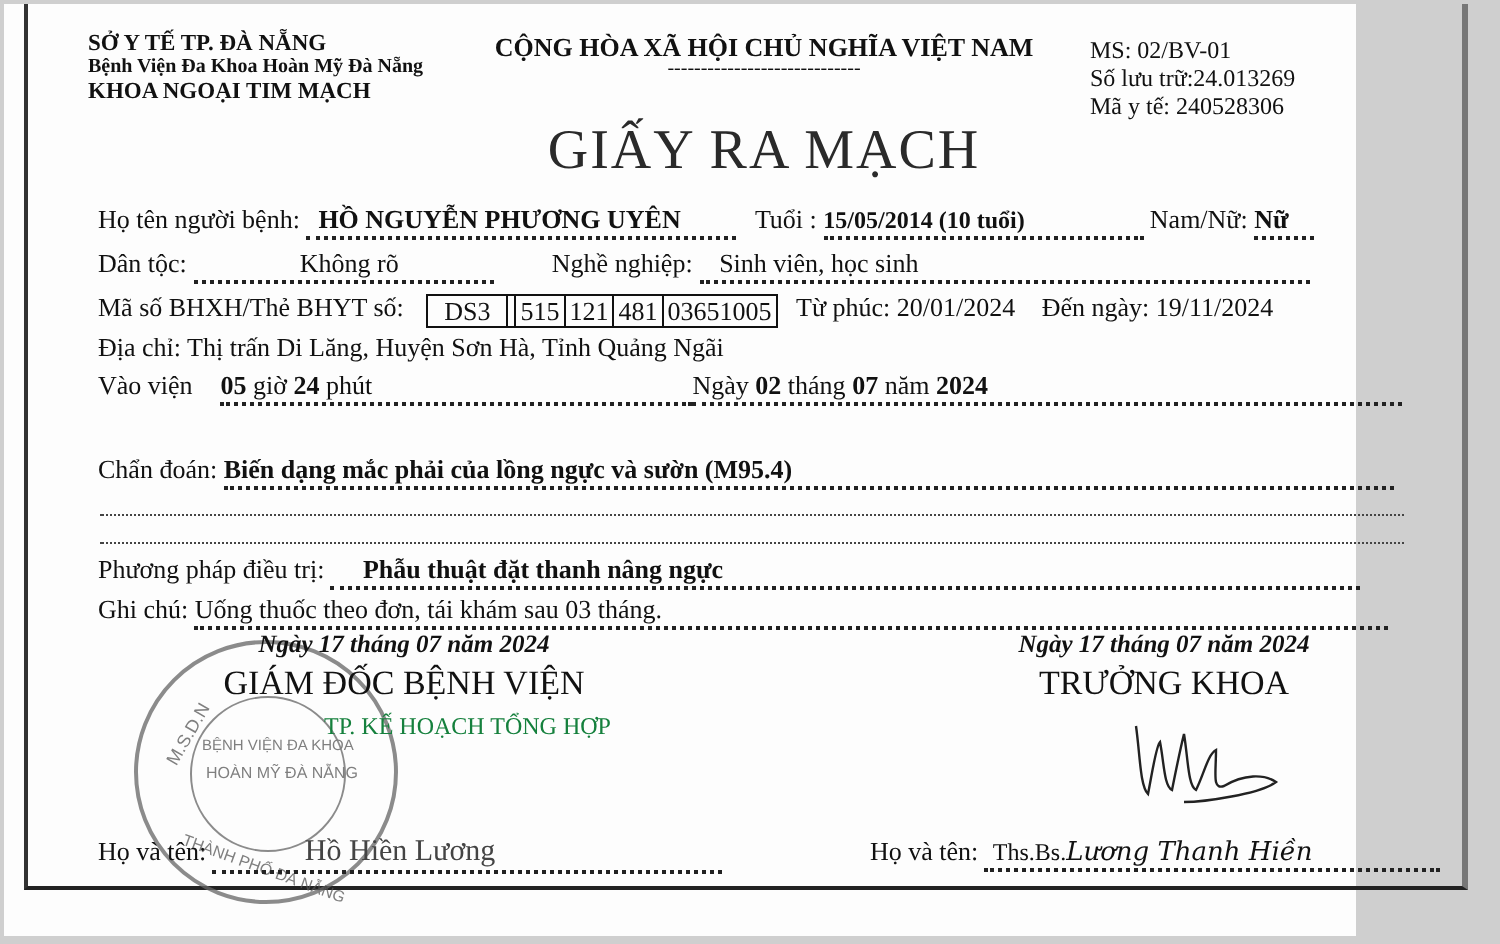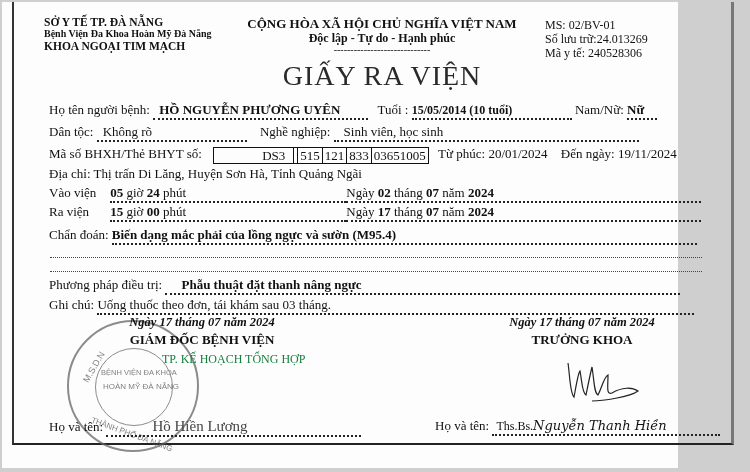--- a/index.html
+++ b/index.html
@@ -28,87 +28,86 @@
     .hdr-center { left: 230px; top: 14px; text-align: center; width: 300px; line-height: 15px; }
     .hdr-center .c1 { font-size: 13px; font-weight: bold; }
     .hdr-center .c2 { font-size: 12px; font-weight: bold; }
     .hdr-center .sep { font-size: 10px; letter-spacing: 0px; line-height: 8px; }
     .hdr-right { left: 543px; top: 16px; font-size: 12px; line-height: 14px; }
     .title { left: 260px; top: 58px; width: 240px; text-align: center; font-size: 28px; font-weight: normal; letter-spacing: 1px; color: #2a2a2a; }
     .row { position: absolute; left: 47px; font-size: 13px; white-space: nowrap; }
     .b { font-weight: bold; }
     .dots { border-bottom: 2px dotted #222; display: inline-block; }
     .dotline { position: absolute; border-bottom: 1.5px dotted #444; height: 1px; }
-    .bhyt { display: inline-flex; border: 1.3px solid #111; vertical-align: middle; margin-left: 8px; padding-left: 40px; }
+    .bhyt { display: inline-flex; border: 1.3px solid #111; vertical-align: middle; margin-left: 8px; }
     .bhyt span { border-left: 1.3px solid #111; padding: 0 2px; font-size: 13px; line-height: 15px; }
     .bhyt span:first-child { border-left: none; padding: 0 8px; }
     .bhyt .gap { border-left: 1.3px solid #111; width: 4px; padding:0; }
     .stamp {
       position: absolute; left: 65px; top: 318px; width: 132px; height: 132px;
       border: 2px solid #666; border-radius: 50%; opacity: 0.75;
     }
     .stamp-inner {
       position: absolute; left: 26px; top: 26px; width: 78px; height: 78px;
       border: 1.5px solid #666; border-radius: 50%;
     }
     .stamp-text { position:absolute; font-size: 9px; color:#555; font-family:"Liberation Sans", sans-serif; }
     .sig-date { font-style: italic; font-weight: bold; font-size: 12.5px; }
-    .sig-role { font-weight: bold; font-size: 13px; }
+    .sig-role { font-weight: normal; font-size: 17px; }
     .script { font-family: "DejaVu Serif", serif; font-style: italic; }
   </style>
 </head>
 <body>
 
 <div class="page">
   <div class="frame"></div>
 
   <div class="abs hdr-left">
     <div class="l1">SỞ Y TẾ TP. ĐÀ NẴNG</div>
     <div class="l2">Bệnh Viện Đa Khoa Hoàn Mỹ Đà Nẵng</div>
     <div class="l3">KHOA NGOẠI TIM MẠCH</div>
   </div>
 
   <div class="abs hdr-center">
     <div class="c1">CỘNG HÒA XÃ HỘI CHỦ NGHĨA VIỆT NAM</div>
-    <div class="c2">Độc lập - Tự do - Hạnh phúc</div>
     <div class="sep">-----------------------------</div>
   </div>
 
   <div class="abs hdr-right">
     <div>MS: 02/BV-01</div>
     <div>Số lưu trữ:24.013269</div>
     <div>Mã y tế: 240528306</div>
   </div>
 
-  <div class="abs title">GIẤY RA VIỆN</div>
+  <div class="abs title">GIẤY RA MẠCH</div>
 
   <div class="row" style="top:100px;">
     <span>Họ tên người bệnh:</span>
     <span class="dots b" style="width:215px; padding-left:6px;">HỒ NGUYỄN PHƯƠNG UYÊN</span>
     <span style="margin-left:6px;">Tuổi :</span>
     <span class="dots b" style="width:160px; font-size:12px;">15/05/2014 (10 tuổi)</span>
     <span>Nam/Nữ:</span>
     <span class="dots b" style="width:30px;">Nữ</span>
   </div>
 
   <div class="row" style="top:122px;">
     <span>Dân tộc:</span>
-    <span class="dots" style="width:150px; padding-left:6px;">Không rõ</span>
-    <span style="margin-left:10px;">Nghề nghiệp:</span>
+    <span class="dots" style="width:150px; padding-left:6px;text-align:center;">Không rõ</span>
+    <span style="margin-left:26px;">Nghề nghiệp:</span>
     <span class="dots" style="width:305px; padding-left:10px;">Sinh viên, học sinh</span>
   </div>
 
   <div class="row" style="top:144px;">
     <span>Mã số BHXH/Thẻ BHYT số:</span>
     <span class="bhyt">
       <span>DS3</span>
       <span class="gap"></span>
       <span>515</span>
       <span>121</span>
-      <span>833</span>
+      <span>481</span>
       <span>03651005</span>
     </span>
     <span style="margin-left:6px;">Từ phúc:</span>
     <span>20/01/2024</span>
     <span style="margin-left:10px;">Đến ngày:</span>
     <span>19/11/2024</span>
   </div>
 
   <div class="row" style="top:164px;">
     <span>Địa chỉ:</span>
@@ -125,36 +124,20 @@
     </span><span class="dots" style="width:355px;">
       <span>Ngày</span>
       <b>02</b>
       <span>tháng</span>
       <b>07</b>
       <span>năm</span>
       <b>2024</b>
     </span>
   </div>
 
-  <div class="row" style="top:202px;">
-    <span style="display:inline-block; width:58px;">Ra viện</span>
-    <span class="dots" style="width:236px;">
-      <b>15</b>
-      <span>giờ</span>
-      <b>00</b>
-      <span>phút</span>
-    </span><span class="dots" style="width:355px;">
-      <span>Ngày</span>
-      <b>17</b>
-      <span>tháng</span>
-      <b>07</b>
-      <span>năm</span>
-      <b>2024</b>
-    </span>
-  </div>
 
   <div class="row" style="top:225px;">
     <span>Chẩn đoán:</span>
     <span class="dots b" style="width:585px;">Biến dạng mắc phải của lồng ngực và sườn (M95.4)</span>
   </div>
   <div class="dotline" style="left:48px; top:255px; width:652px;"></div>
   <div class="dotline" style="left:48px; top:269px; width:652px;"></div>
 
   <div class="row" style="top:275px;">
     <span>Phương pháp điều trị:</span>
@@ -187,16 +170,16 @@
   <div class="abs" style="left:470px; top:313px; width:220px; text-align:center;">
     <div class="sig-date">Ngày 17 tháng 07 năm 2024</div>
     <div class="sig-role" style="margin-top:2px;">TRƯỞNG KHOA</div>
   </div>
   <svg class="abs" style="left:560px; top:355px;" width="80" height="48">
     <path d="M6 6 C8 20 8 36 12 40 C14 30 16 16 18 14 C20 24 20 36 24 38 C26 28 28 18 30 10 C32 22 32 36 36 38 C40 30 42 20 46 18 C46 30 44 38 50 36 C60 30 70 30 76 34 C68 40 40 44 30 44" fill="none" stroke="#222" stroke-width="1.2"></path>
   </svg>
   <div class="abs" style="left:433px; top:416px; font-size:13px;">
     <span>Họ và tên:</span>
     <span class="dots" style="width:228px; padding-left:4px;">
-      <span style="font-size:12px;margin-top:20px;">Ths.Bs.</span><span class="script" style="font-size:13px;">Nguyễn Thanh Hiền</span>
+      <span style="font-size:12px;margin-top:20px;">Ths.Bs.</span><span class="script" style="font-size:13px;">Lương Thanh Hiền</span>
     </span>
   </div>
 </div>
 
 </body></html>

